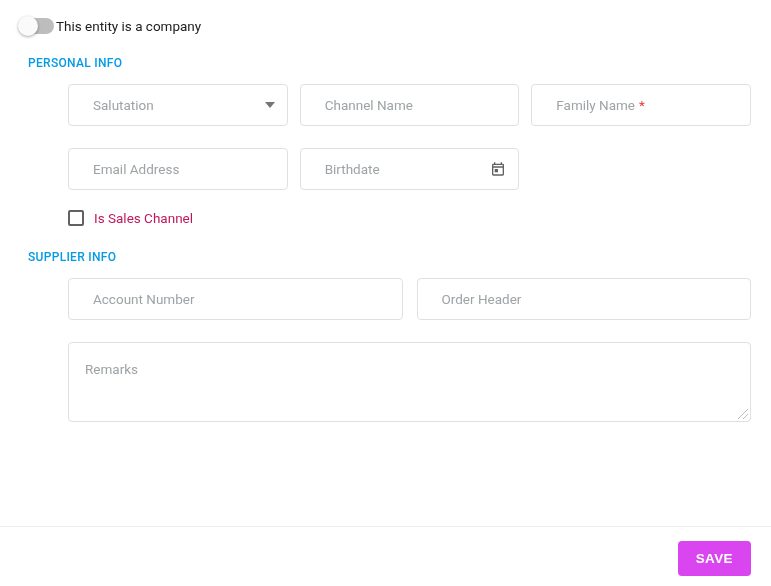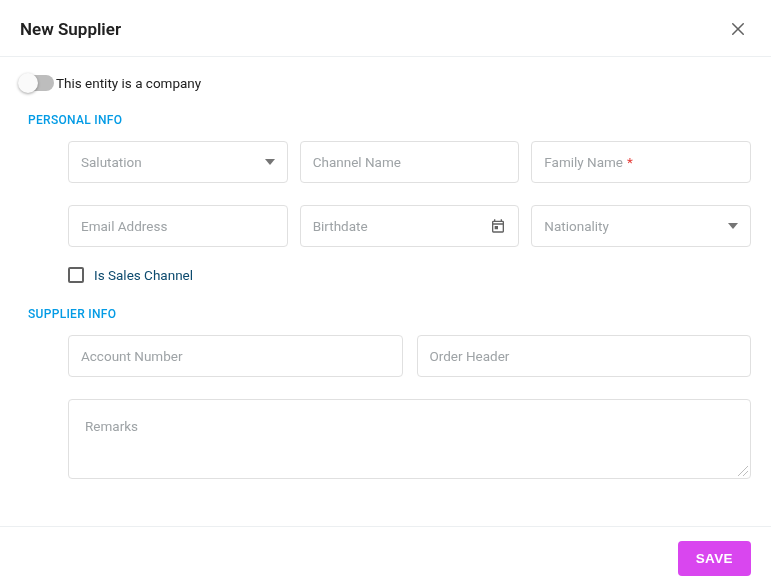--- a/index.html
+++ b/index.html
@@ -94,20 +94,21 @@
     display: flex;
     align-items: center;
     padding: 0 12px;
     background: #fff;
   }
   .field .placeholder {
     font-size: 13.5px;
     color: #9ea3a6;
     user-select: none;
     pointer-events: none;
+    margin-left: 12px;
   }
   .field .req {
     color: #e53935;
     margin-left: 4px;
     font-size: 13.5px;
   }
   .field .end-icon {
     color: #757575;
     flex-shrink: 0;
   }
@@ -140,21 +141,21 @@
   .chk {
     width: 16px;
     height: 16px;
     border: 2px solid #616161;
     border-radius: 2px;
     cursor: pointer;
     background: #fff;
   }
   .chk-label {
     font-size: 13.5px;
-    color: #0c4a6e;
+    color: #be185d;
   }
   .footer {
     border-top: 1px solid #eceff1;
     padding: 14px 20px 10px;
     display: flex;
     justify-content: flex-end;
     gap: 16px;
     align-items: center;
   }
   .btn {
@@ -173,29 +174,20 @@
   .btn-save {
     background: #d946ef;
     color: #fff;
   }
 </style>
 </head>
 <body>
 
 <div class="dialog">
 
-  <div class="header">
-    <div class="title">New Supplier</div>
-    <button class="close-btn">
-      <svg width="18" height="18" viewBox="0 0 24 24" fill="none" stroke="currentColor" stroke-width="2" stroke-linecap="round">
-        <line x1="5" y1="5" x2="19" y2="19"></line>
-        <line x1="19" y1="5" x2="5" y2="19"></line>
-      </svg>
-    </button>
-  </div>
 
   <div class="body">
 
     <div class="toggle-row">
       <div class="toggle">
         <div class="toggle-knob"></div>
       </div>
       <span class="toggle-label">This entity is a company</span>
     </div>
 
@@ -226,27 +218,20 @@
         </div>
 
         <div class="field">
           <span class="placeholder">Birthdate</span>
           <span style="flex:1"></span>
           <svg class="end-icon" width="16" height="16" viewBox="0 0 24 24" fill="#616161">
             <path d="M19 4h-1V2h-2v2H8V2H6v2H5a2 2 0 0 0-2 2v14a2 2 0 0 0 2 2h14a2 2 0 0 0 2-2V6a2 2 0 0 0-2-2zm0 16H5V10h14v10zM5 8V6h14v2H5zm2 4h5v5H7v-5z"></path>
           </svg>
         </div>
 
-        <div class="field">
-          <span class="placeholder">Nationality</span>
-          <span style="flex:1"></span>
-          <svg class="end-icon" width="10" height="6" viewBox="0 0 10 6">
-              <path d="M0 0 L5 6 L10 0 Z" fill="#757575"></path>
-            </svg>
-        </div>
 
       </div>
 
       <div class="checkbox-row">
         <div class="chk"></div>
         <span class="chk-label">Is Sales Channel</span>
       </div>
     </div>
 
     <div class="form-section">

